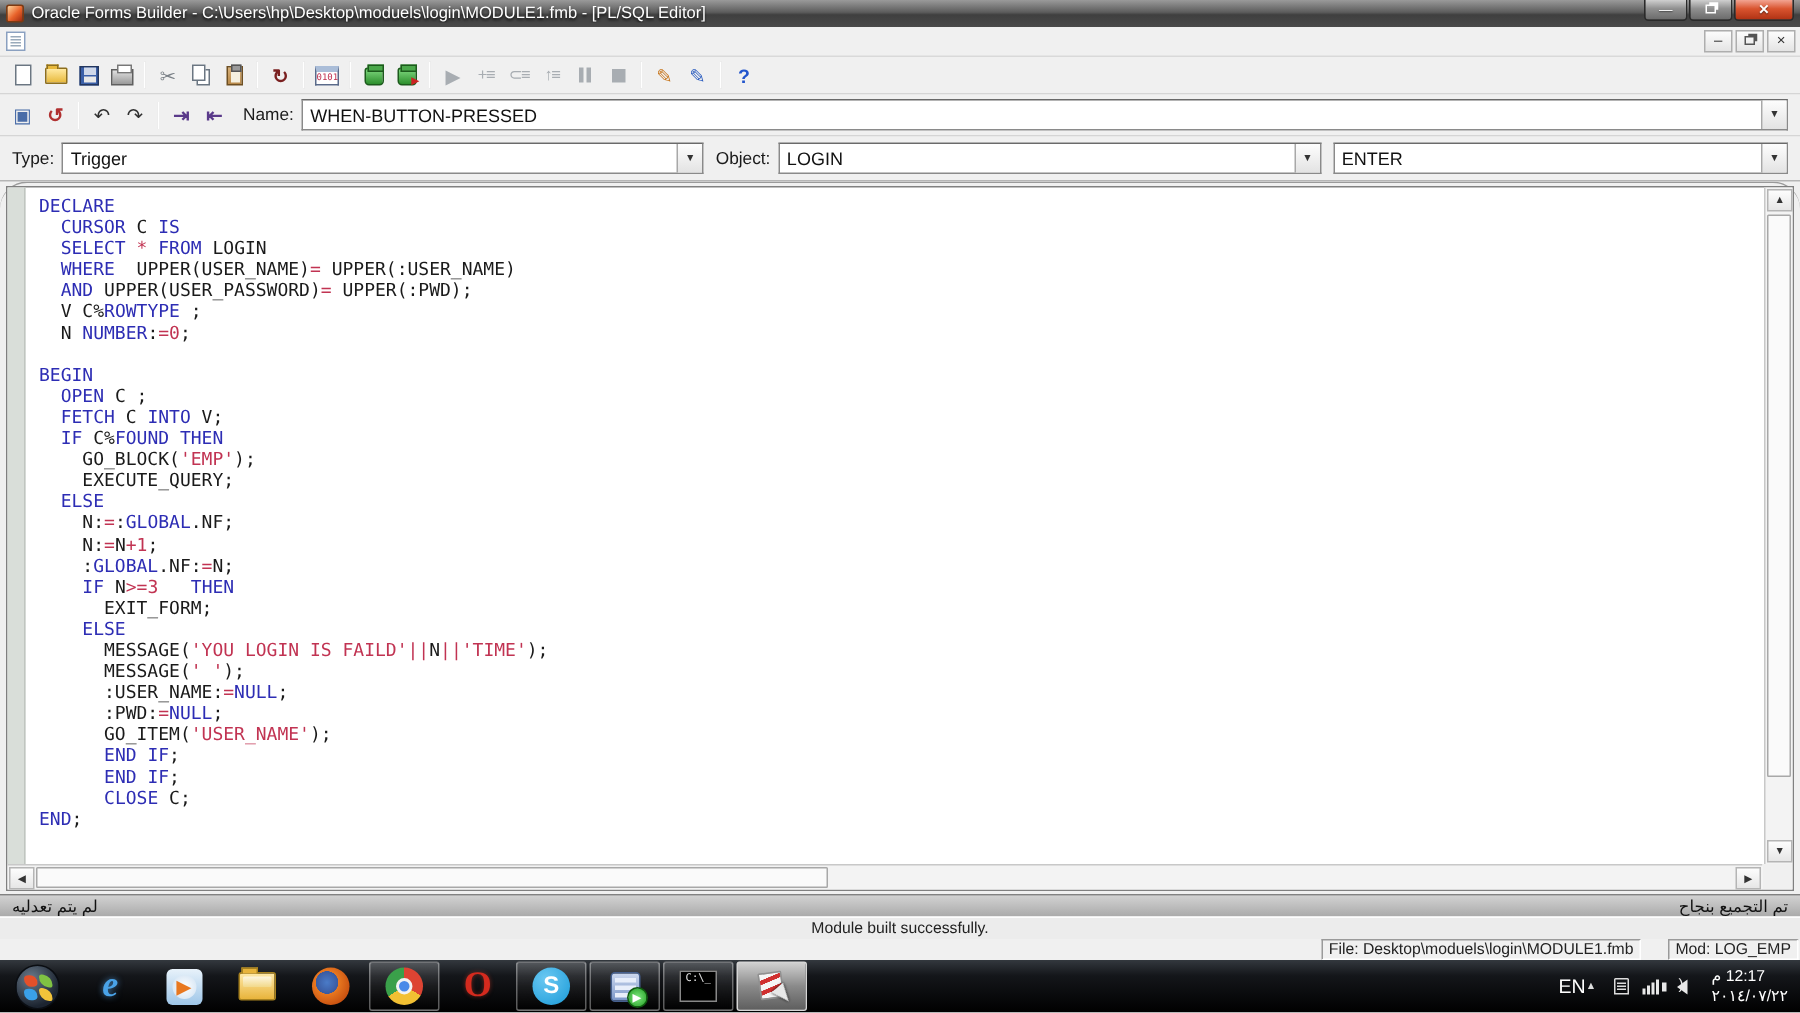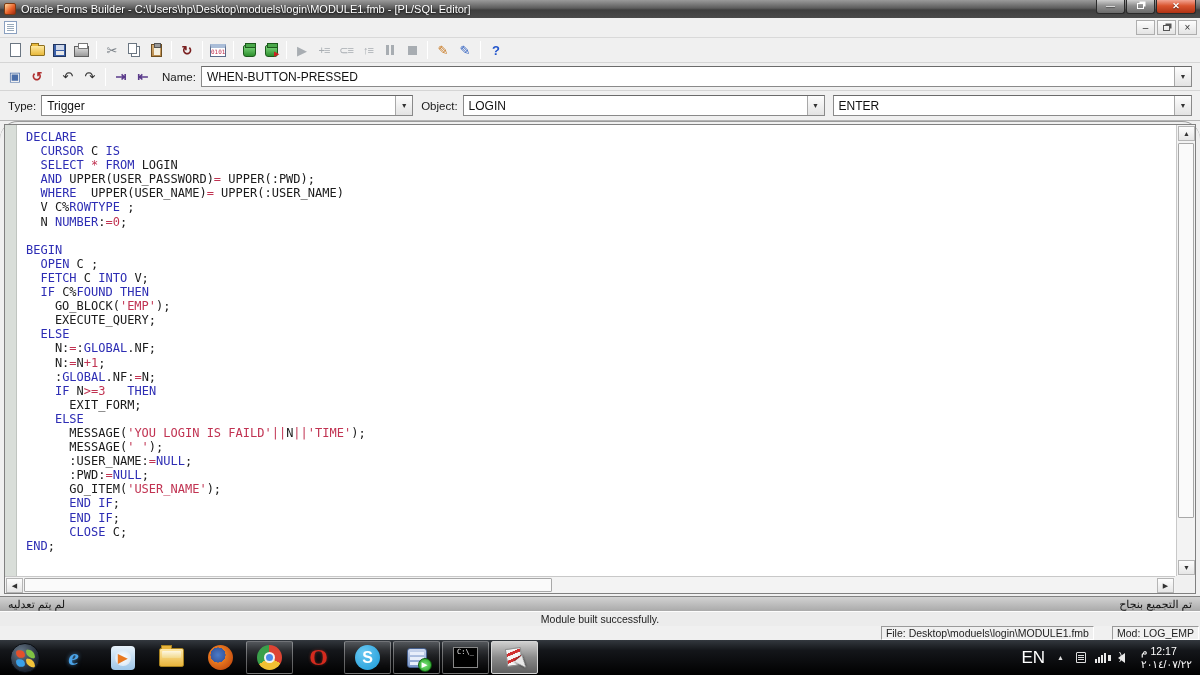--- a/index.html
+++ b/index.html
@@ -107,21 +107,21 @@
   .ti-opera { color:#d42a1e; font-size:24px; font-family:"Liberation Serif",serif; text-shadow:0 0 3px rgba(220,60,40,.5); }
   .ti-skype { width:25px; height:25px; border-radius:50%; background:radial-gradient(circle at 35% 30%, #6ac8f2, #1a9ad8); color:#fff; font-size:16px; display:flex; align-items:center; justify-content:center; }
   .ti-db { width:20px; height:20px; background:linear-gradient(#cdd8ee,#7a96c8); border:1px solid #46608e; border-radius:3px; position:relative; }
   .ti-db:before { content:""; position:absolute; left:2px; top:3px; right:2px; height:3px; background:#e8eefa; box-shadow:0 5px 0 #e8eefa,0 10px 0 #e8eefa; }
   .db-play { position:absolute; right:-6px; bottom:-5px; width:14px; height:14px; border-radius:50%; background:radial-gradient(#7fe87f,#1f9a1f); color:#fff; font-size:7px; font-style:normal; display:flex; align-items:center; justify-content:center; border:1px solid #0e5a0e; }
   .ti-cmd { width:25px; height:21px; background:#000; border:1px solid #888; color:#e8e8e8; font-size:7px; font-family:"DejaVu Sans Mono",monospace; display:flex; align-items:flex-start; padding:0; font-weight:normal; }
   .ti-builder { position:relative; width:24px; height:24px; }
   .ti-builder .bk { position:absolute; left:3px; top:2px; width:16px; height:18px; background:linear-gradient(165deg,#f5f5f5 20%,#d03030 21%,#d03030 35%,#f5f5f5 36%,#f5f5f5 55%,#d03030 56%,#d03030 70%,#f5f5f5 71%); border:1px solid #909090; border-radius:1px; transform:rotate(-8deg); }
   .ti-builder .cur { position:absolute; right:0px; bottom:1px; width:0; height:0; border-left:5px solid transparent; border-right:5px solid transparent; border-top:12px solid #e8e8e8; transform:rotate(-40deg); filter:drop-shadow(0 0 1px #000); }
   .tray { position:absolute; right:0; top:0; height:35px; display:flex; align-items:center; color:#fff; padding-right:8px; }
-  .tray-lang { font-size:17px; margin-right:12px; }
+  .tray-lang { font-size:13px; }
   .tray-expand { font-size:7px; margin-right:12px; color:#ddd; }
   .tray-ic { margin-right:9px; display:flex; align-items:flex-end; }
   .ic-flag { width:10px; height:11px; border:1px solid #ddd; border-radius:1px 1px 0 0; position:relative; }
   .ic-flag:before { content:""; position:absolute; left:1px; top:2px; width:6px; height:1px; background:#ddd; box-shadow:0 2px 0 #ddd,0 4px 0 #ddd; }
   .sigbars { display:flex; align-items:flex-end; gap:1px; }
   .sigbars i { width:2px; background:#e8e8e8; display:block; }
   .ic-speaker { width:0; height:0; border-top:5px solid transparent; border-bottom:5px solid transparent; border-right:7px solid #e8e8e8; position:relative; margin-left:3px; }
   .ic-speaker:before { content:""; position:absolute; right:7px; top:-3px; width:3px; height:6px; background:#e8e8e8; }
   .ic-speaker:after { content:")"; position:absolute; left:1px; top:-7px; color:#e8e8e8; font-size:10px; }
   .tray-clock { text-align:left; font-size:10.5px; line-height:13px; direction:rtl; margin-left:4px; }
@@ -248,21 +248,21 @@
     </span>
   <span class="name-label">Name:</span>
   <span class="combo" style="flex:1;margin-right:4px;">
     <span class="combo-value">WHEN-BUTTON-PRESSED</span>
     <span class="combo-arrow">▼</span>
   </span>
 </div>
 
 <div class="fieldrow">
   <span class="field-label" style="margin-left:2px;">Type:</span>
-  <span class="combo" style="width:372px;">
+  <span class="combo" style="width:428px;">
     <span class="combo-value">Trigger</span>
     <span class="combo-arrow">▼</span>
   </span>
   <span class="field-label">Object:</span>
   <span class="combo" style="width:362px;">
     <span class="combo-value">LOGIN</span>
     <span class="combo-arrow">▼</span>
   </span>
   <span class="combo" style="flex:1;margin-left:8px;margin-right:2px;">
     <span class="combo-value">ENTER</span>
@@ -270,22 +270,22 @@
   </span>
 </div>
 
 <div class="editor-wrap">
   <div class="editor-box">
     <div class="gutter"></div>
     <div class="code" id="code-area">
         <div class="code-line"><span class="tk-b">DECLARE</span></div>
         <div class="code-line">  <span class="tk-b">CURSOR</span> C <span class="tk-b">IS</span></div>
         <div class="code-line">  <span class="tk-b">SELECT</span> <span class="tk-r">*</span> <span class="tk-b">FROM</span> LOGIN</div>
+        <div class="code-line">  <span class="tk-b">WHERE</span>  UPPER(USER_NAME)<span class="tk-r">=</span> UPPER(:USER_NAME)</div>
         <div class="code-line">  <span class="tk-b">AND</span> UPPER(USER_PASSWORD)<span class="tk-r">=</span> UPPER(:PWD);</div>
-        <div class="code-line">  <span class="tk-b">WHERE</span>  UPPER(USER_NAME)<span class="tk-r">=</span> UPPER(:USER_NAME)</div>
         <div class="code-line">  V C%<span class="tk-b">ROWTYPE</span> ;</div>
         <div class="code-line">  N <span class="tk-b">NUMBER</span>:<span class="tk-r">=</span><span class="tk-r">0</span>;</div>
         <div class="code-line">&nbsp;</div>
         <div class="code-line"><span class="tk-b">BEGIN</span></div>
         <div class="code-line">  <span class="tk-b">OPEN</span> C ;</div>
         <div class="code-line">  <span class="tk-b">FETCH</span> C <span class="tk-b">INTO</span> V;</div>
         <div class="code-line">  <span class="tk-b">IF</span> C%<span class="tk-b">FOUND</span> <span class="tk-b">THEN</span></div>
         <div class="code-line">    GO_BLOCK(<span class="tk-r">'EMP'</span>);</div>
         <div class="code-line">    EXECUTE_QUERY;</div>
         <div class="code-line">  <span class="tk-b">ELSE</span></div>

